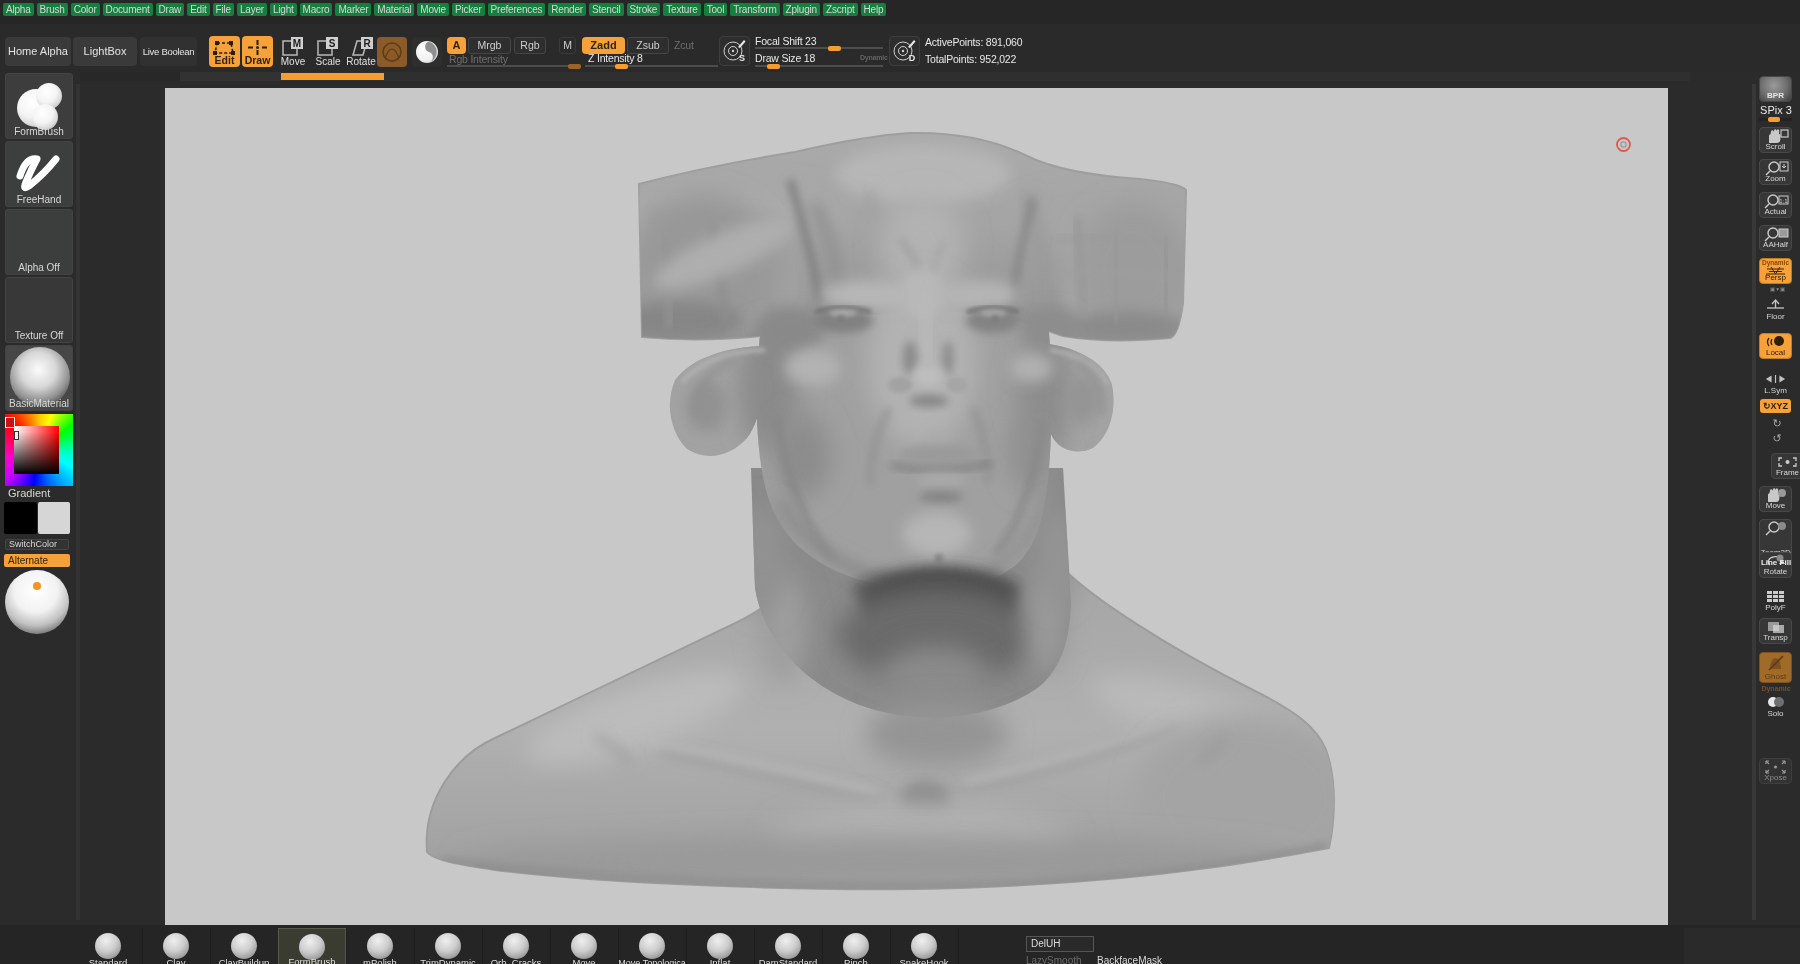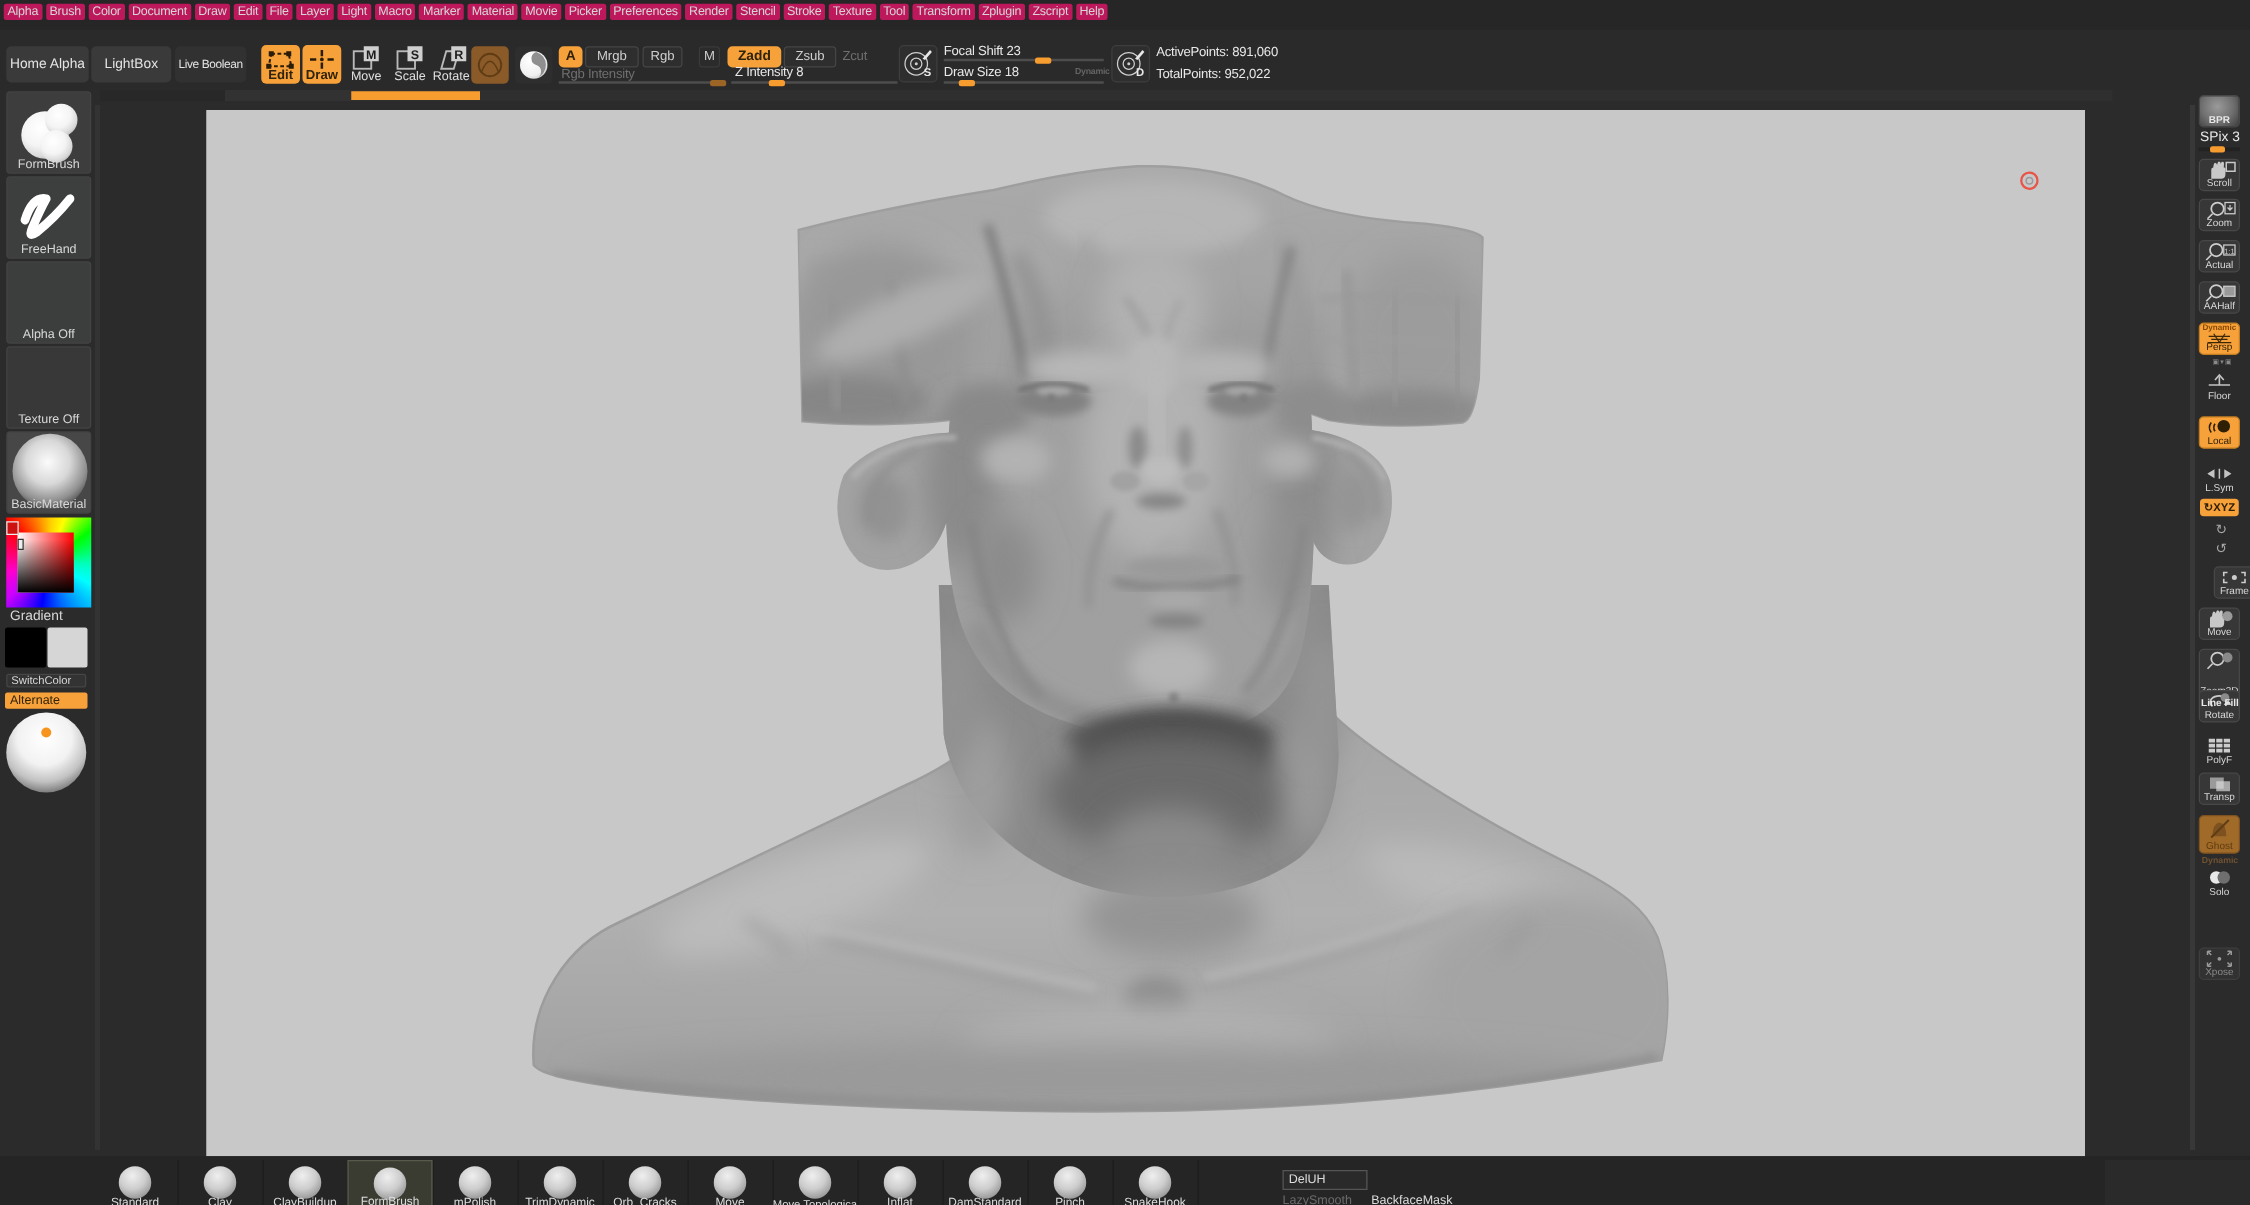--- a/index.html
+++ b/index.html
@@ -4,21 +4,21 @@
 <style>
 * { margin:0; padding:0; box-sizing:border-box; }
 html,body { width:1800px; height:964px; overflow:hidden; background:#2b2b2b;
   font-family:"Liberation Sans", sans-serif; }
 .abs { position:absolute; }
 #app { position:relative; width:1800px; height:964px; background:#2b2b2b; }
 
 
 #menubar { position:absolute; left:0; top:0; width:1800px; height:24px; background:#262626; }
 #menuitems { position:absolute; left:3px; top:3px; display:flex; gap:3px; }
-.mi { height:13px; background:#be185d; border-radius:2px; padding:0 3px;
+.mi { height:13px; background:#15803d; border-radius:2px; padding:0 3px;
   color:#d6d6d6; font-size:10px; letter-spacing:-0.2px; line-height:13px; text-align:right; white-space:nowrap; }
 
 
 #toolbar { position:absolute; left:0; top:24px; width:1800px; height:48px; background:#2a2a2a; }
 .tbtn { position:absolute; background:#3a3a3a; border-radius:4px; color:#e4e4e4;
   font-size:11px; text-align:center; }
 .obtn { position:absolute; background:#f7a13a; border-radius:4px; color:#31230b;
   font-size:10.5px; font-weight:bold; text-align:center; }
 .dbtn { position:absolute; background:#2e2e2e; border:1px solid #454545; border-radius:3px;
   color:#cfcfcf; font-size:10.5px; text-align:center; }

